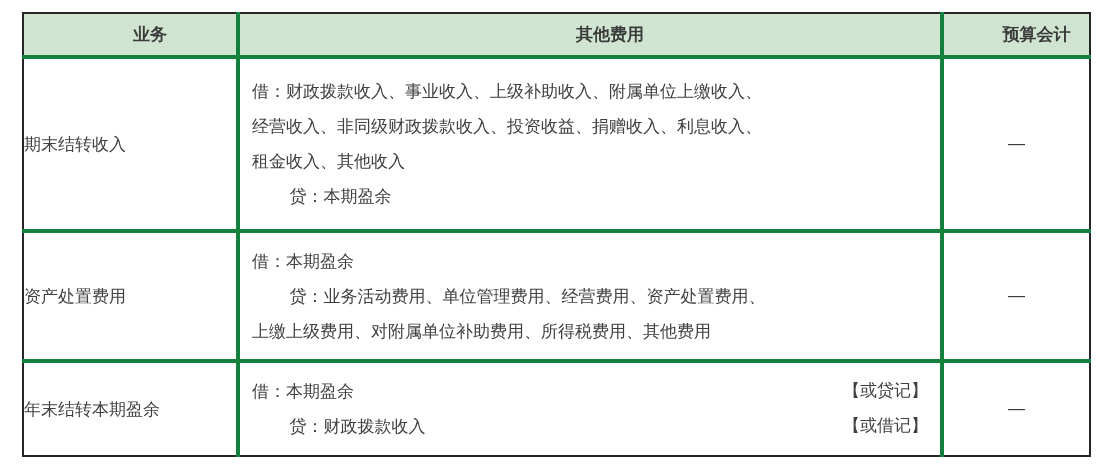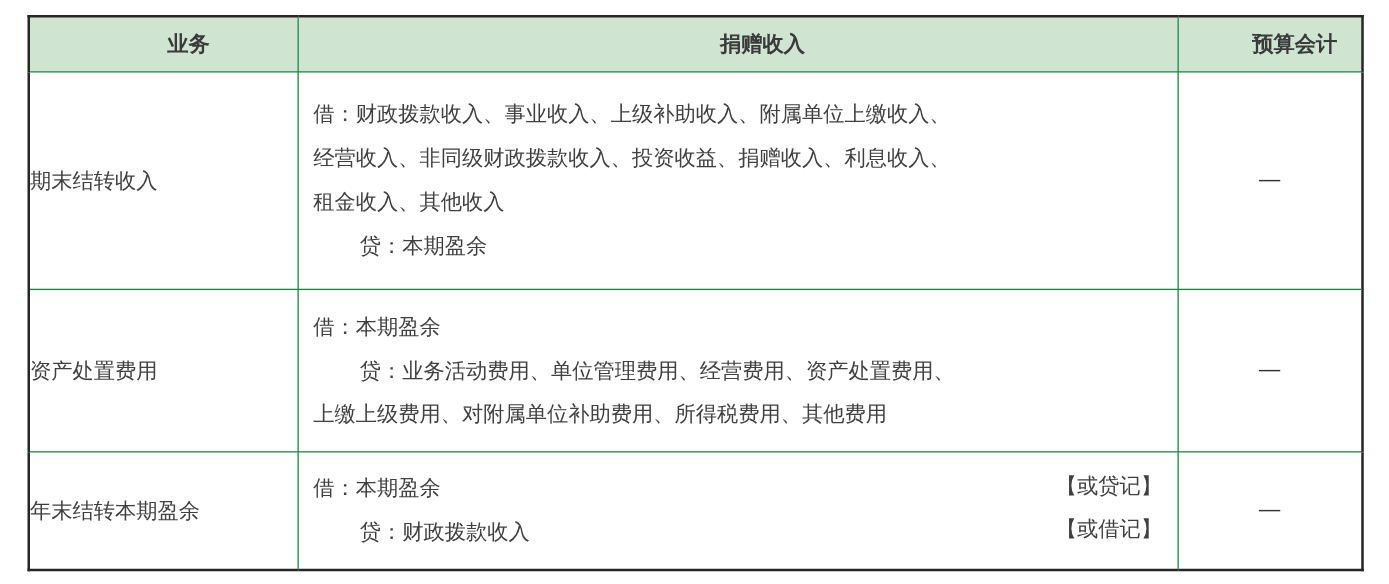--- a/index.html
+++ b/index.html
@@ -14,21 +14,21 @@
     table-layout: fixed;
     width: 1067px;
     margin: 12px 0 0 22px;
     color: #404040;
     font-size: 17px;
   }
   .acct-table col.c-business { width: 215px; }
   .acct-table col.c-financial { width: 704px; }
   .acct-table col.c-budget { width: 148px; }
   .acct-table th, .acct-table td {
-    border: 1px solid #15803d;
+    border: 4px solid #15803d;
     vertical-align: middle;
   }
   
   .acct-table { border: 2px solid #262626; }
   .acct-table tr:first-child th { border-top: 2px solid #262626; padding-left: 40px; }
   .acct-table tr:last-child td { border-bottom: 2px solid #262626; }
   .acct-table tr th:first-child, .acct-table tr td:first-child { border-left: 2px solid #262626; }
   .acct-table tr th:last-child, .acct-table tr td:last-child { border-right: 2px solid #262626; margin-left: 34px; }
 
   .acct-table thead th {
@@ -69,21 +69,21 @@
 
 <table class="acct-table">
   <colgroup>
     <col class="c-business">
     <col class="c-financial">
     <col class="c-budget">
   </colgroup>
   <thead>
     <tr>
       <th>业务</th>
-      <th>捐赠收入</th>
+      <th>其他费用</th>
       <th>预算会计</th>
     </tr>
   </thead>
   <tbody>
     <tr class="row-income">
       <td class="business-cell">期末结转收入</td>
       <td class="financial-cell">
         <div class="entry-line">借：财政拨款收入、事业收入、上级补助收入、附属单位上缴收入、</div>
         <div class="entry-line">经营收入、非同级财政拨款收入、投资收益、捐赠收入、利息收入、</div>
         <div class="entry-line">租金收入、其他收入</div>

